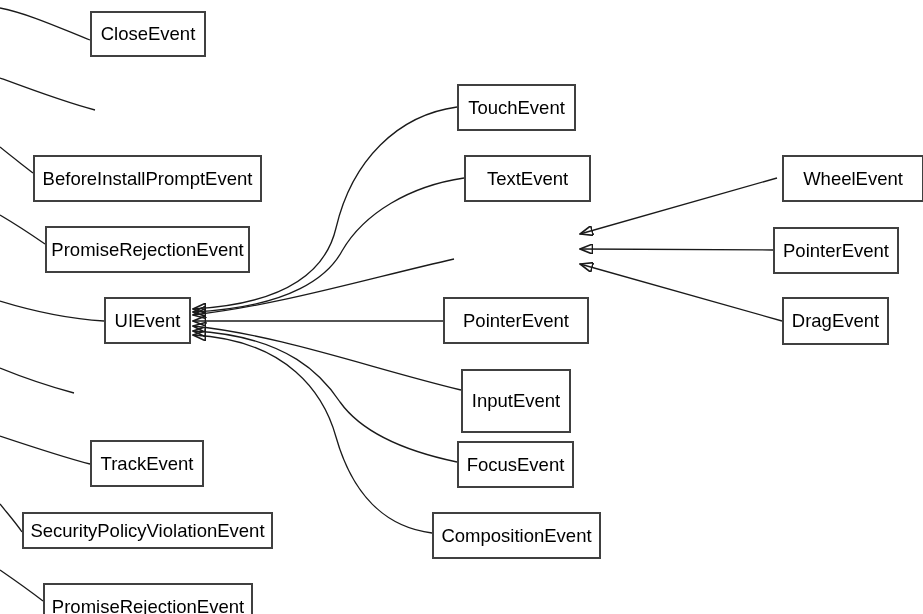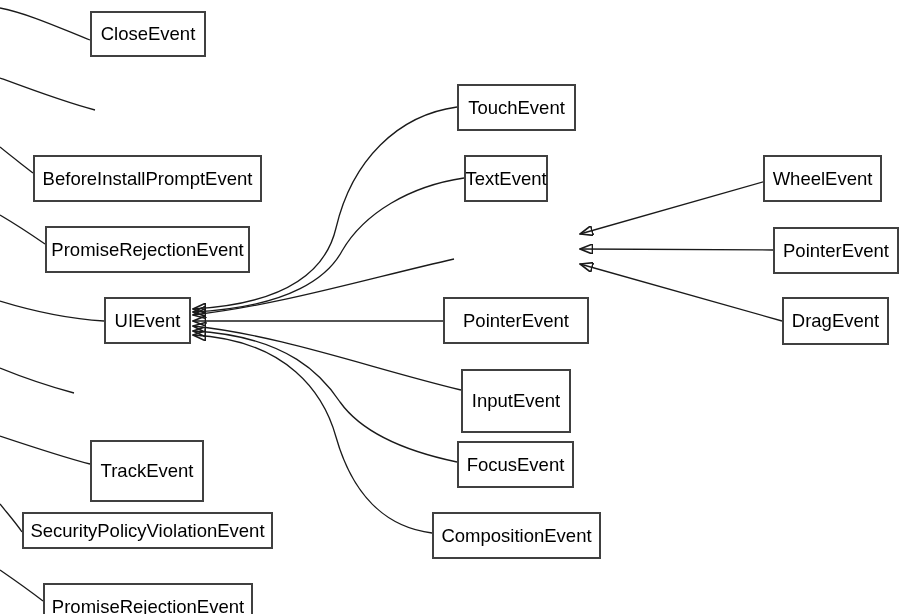--- a/index.html
+++ b/index.html
@@ -80,50 +80,50 @@
   </div>
   <div class="node" style="left:33px;top:155px;width:229px;height:47px">
     <span>BeforeInstallPromptEvent</span>
   </div>
   <div class="node" style="left:45px;top:226px;width:205px;height:47px">
     <span>PromiseRejectionEvent</span>
   </div>
   <div class="node" style="left:104px;top:297px;width:87px;height:47px">
     <span>UIEvent</span>
   </div>
-  <div class="node" style="left:90px;top:440px;width:114px;height:62px">
+  <div class="node" style="left:90px;top:440px;width:114px;height:47px">
     <span>TrackEvent</span>
   </div>
   <div class="node" style="left:22px;top:512px;width:251px;height:37px">
     <span>SecurityPolicyViolationEvent</span>
   </div>
   <div class="node" style="left:43px;top:583px;width:210px;height:47px">
     <span>PromiseRejectionEvent</span>
   </div>
 
   <div class="node" style="left:457px;top:84px;width:119px;height:47px">
     <span>TouchEvent</span>
   </div>
-  <div class="node" style="left:464px;top:155px;width:84px;height:47px">
+  <div class="node" style="left:464px;top:155px;width:127px;height:47px">
     <span>TextEvent</span>
   </div>
   <div class="node" style="left:443px;top:297px;width:146px;height:47px">
     <span>PointerEvent</span>
   </div>
   <div class="node" style="left:461px;top:369px;width:110px;height:64px">
     <span>InputEvent</span>
   </div>
   <div class="node" style="left:457px;top:441px;width:117px;height:47px">
     <span>FocusEvent</span>
   </div>
   <div class="node" style="left:432px;top:512px;width:169px;height:47px">
     <span>CompositionEvent</span>
   </div>
 
-  <div class="node" style="left:763px;top:155px;width:119px;height:47px">
+  <div class="node" style="left:782px;top:155px;width:142px;height:47px">
     <span>WheelEvent</span>
   </div>
   <div class="node" style="left:773px;top:227px;width:126px;height:47px">
     <span>PointerEvent</span>
   </div>
   <div class="node" style="left:782px;top:297px;width:107px;height:48px">
     <span>DragEvent</span>
   </div>
 
 </div>

